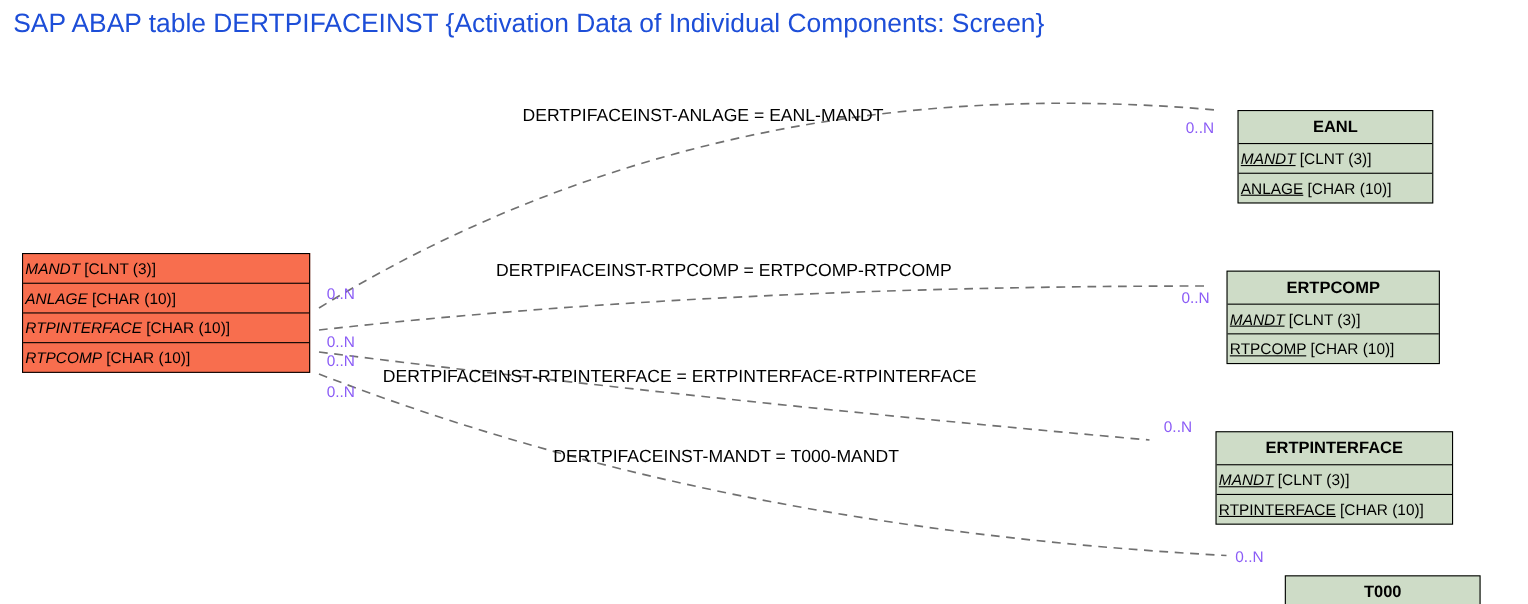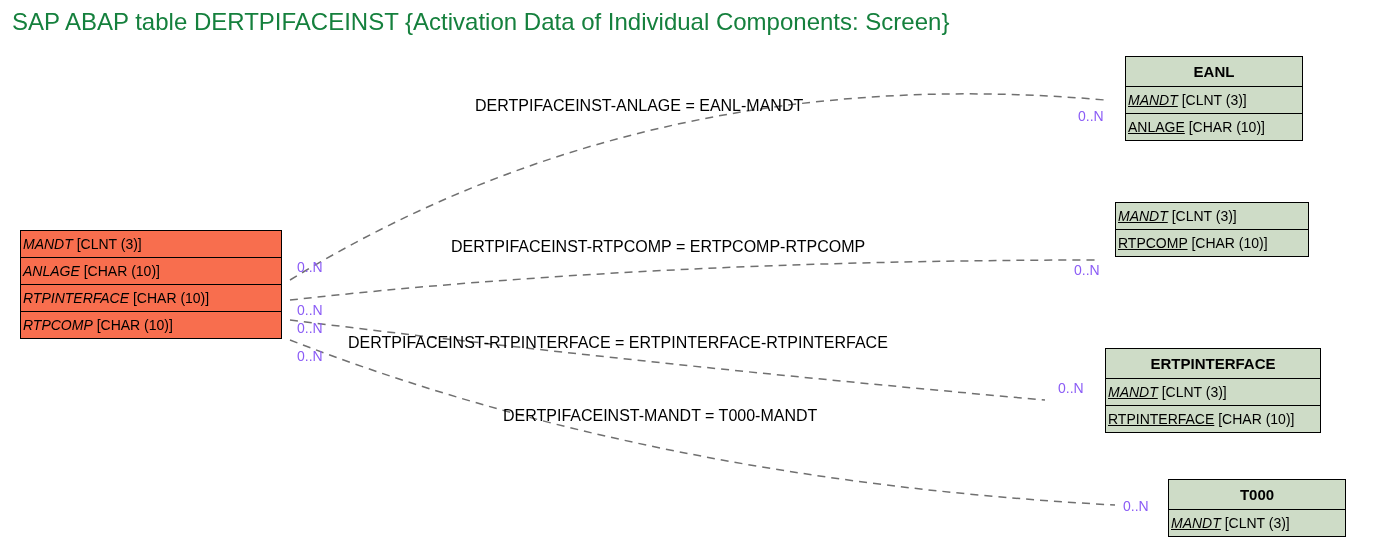--- a/index.html
+++ b/index.html
@@ -8,21 +8,21 @@
       height: 549px;
       font-family: Arial, sans-serif;
       background: #ffffff;
       position: relative;
     }
     .title {
       position: absolute;
       top: 8px;
       left: 12px;
       font-size: 24px;
-      color: #15803d;
+      color: #1d4ed8;
     }
     .entity {
       position: absolute;
       border: 1px solid #000;
     }
     .entity-header {
       font-weight: bold;
       text-align: center;
       padding: 6px 12px;
       border-bottom: 1px solid #000;
@@ -30,21 +30,21 @@
     }
     .entity-row {
       padding: 5px 2px;
       border-bottom: 1px solid #000;
       font-size: 14px;
     }
     .entity-row:last-child { border-bottom: none; }
     .italic { font-style: italic; }
     .underline { text-decoration: underline; }
     .orange { background: #f86e4e; }
-    .green { background: #cedcc7; }
+    .green { background: #cedcc7; margin-top: 44px; }
     .label {
       position: absolute;
       font-size: 16px;
       color: #000;
     }
     .card-label {
       position: absolute;
       font-size: 14px;
       color: #8b5cf6;
     }
@@ -82,20 +82,21 @@
   <div class="entity-row"><span class="italic">RTPCOMP</span> <span>[CHAR (10)]</span></div>
 </div>
 
 <div class="entity green" style="left:1125px; top:56px; width:178px;">
   <div class="entity-header">EANL</div>
   <div class="entity-row"><span class="italic underline">MANDT</span> <span>[CLNT (3)]</span></div>
   <div class="entity-row"><span class="underline">ANLAGE</span> <span>[CHAR (10)]</span></div>
 </div>
 
 <div class="entity green" style="left:1115px; top:202px; width:194px;">
+  <div class="entity-header">ERTPCOMP</div>
   <div class="entity-row"><span class="italic underline">MANDT</span> <span>[CLNT (3)]</span></div>
   <div class="entity-row"><span class="underline">RTPCOMP</span> <span>[CHAR (10)]</span></div>
 </div>
 
 <div class="entity green" style="left:1105px; top:348px; width:216px;">
   <div class="entity-header">ERTPINTERFACE</div>
   <div class="entity-row"><span class="italic underline">MANDT</span> <span>[CLNT (3)]</span></div>
   <div class="entity-row"><span class="underline">RTPINTERFACE</span> <span>[CHAR (10)]</span></div>
 </div>
 

